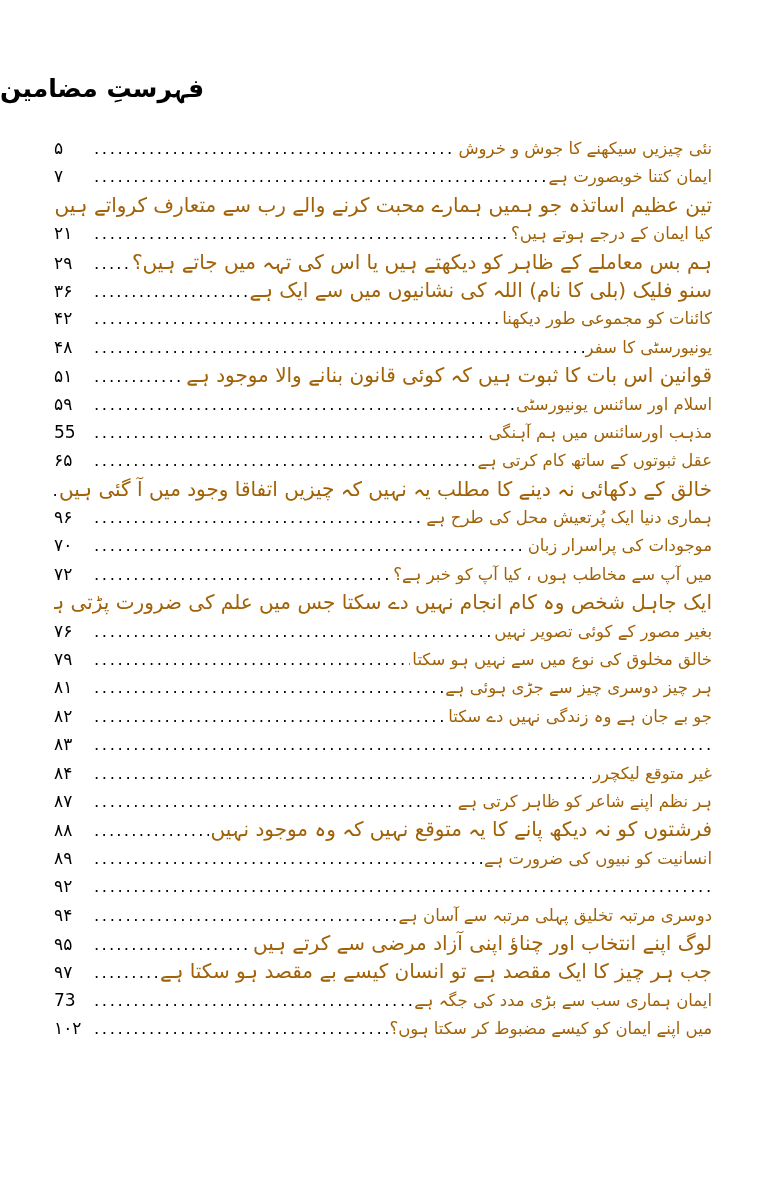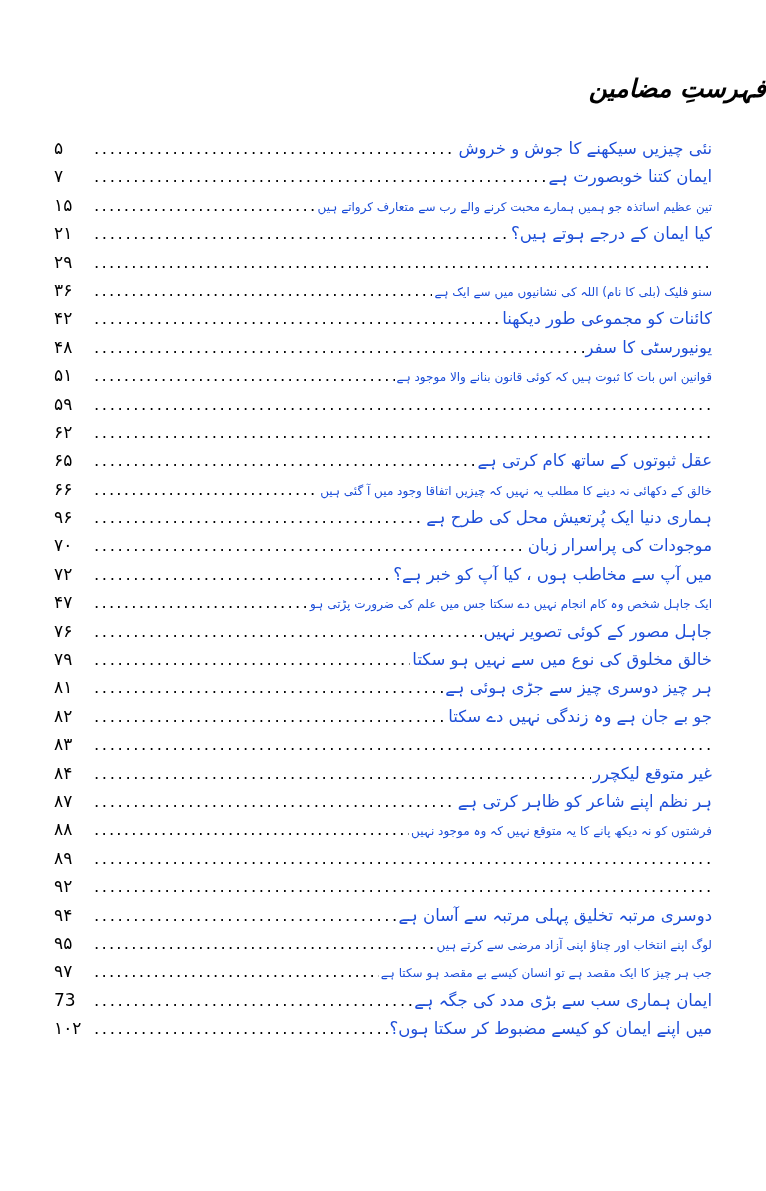--- a/index.html
+++ b/index.html
@@ -22,29 +22,28 @@
     overflow: hidden;
     box-sizing: border-box;
   }
 
   
   .toc-title {
     position: absolute;
     top: 74px;
     left: 0;
     right: 0;
-    text-align: right;
+    text-align: left;
     font-family: "DejaVu Sans", "Liberation Sans", sans-serif;
     font-size: 25px;
     font-weight: 700;
     color: #000000;
     line-height: 1.2;
     direction: rtl;
     letter-spacing: 0.5px;
-    font-style: italic;
   }
 
   
   .toc-list {
     position: absolute;
     top: 134px;
     right: 54px;
     left: 54px;
     direction: rtl;
   }
@@ -57,21 +56,21 @@
     overflow: hidden;
     color: #000000;
   }
 
   .entry-title {
     flex: 0 1 auto;
     white-space: nowrap;
     font-family: "DejaVu Sans", "Liberation Sans", sans-serif;
     font-size: 16.5px;
     line-height: 28.4px;
-    color: #1d4ed8;
+    color: #a16207;
     direction: rtl;
     unicode-bidi: isolate;
   }
 
   .entry-leader {
     flex: 1 1 auto;
     min-width: 12px;
     overflow: hidden;
     white-space: nowrap;
     font-family: "DejaVu Sans", "Liberation Sans", sans-serif;
@@ -91,21 +90,21 @@
     font-family: "DejaVu Sans", "Liberation Sans", sans-serif;
     font-size: 17px;
     line-height: 28.4px;
     color: #000000;
     direction: rtl;
     unicode-bidi: isolate;
     padding-inline-start: 4px;
   }
 
   
-  .toc-entry.long .entry-title { font-size: 12px; }
+  .toc-entry.long .entry-title { font-size: 20px; }
   .toc-entry.long .entry-leader { letter-spacing: 2.2px; }
 </style>
 </head>
 <body>
 
 <div class="page">
 
   <div class="toc-title">فہرستِ مضامین</div>
 
   <div class="toc-list">
@@ -123,20 +122,21 @@
         <span class="entry-title">تین عظیم اساتذہ جو ہمیں ہمارے محبت کرنے والے رب سے متعارف کرواتے  ہیں</span>
         <span class="entry-leader">.........................................................................................</span>
         <span class="entry-page">۱۵</span>
       </div>
       <div class="toc-entry">
         <span class="entry-title">کیا ایمان کے درجے ہوتے ہیں؟</span>
         <span class="entry-leader">.........................................................................................</span>
         <span class="entry-page">۲۱</span>
       </div>
       <div class="toc-entry long">
+        <span class="entry-title">ہم بس معاملے کے ظاہر کو دیکھتے ہیں یا اس کی تہہ میں جاتے ہیں؟</span>
         <span class="entry-leader">.........................................................................................</span>
         <span class="entry-page">۲۹</span>
       </div>
       <div class="toc-entry long">
         <span class="entry-title">سنو فلیک (بلی کا نام) اللہ کی نشانیوں میں سے ایک ہے</span>
         <span class="entry-leader">.........................................................................................</span>
         <span class="entry-page">۳۶</span>
       </div>
       <div class="toc-entry">
         <span class="entry-title">کائنات کو  مجموعی طور دیکھنا</span>
@@ -147,26 +147,28 @@
         <span class="entry-title">یونیورسٹی کا سفر</span>
         <span class="entry-leader">.........................................................................................</span>
         <span class="entry-page">۴۸</span>
       </div>
       <div class="toc-entry long">
         <span class="entry-title">قوانین اس بات کا ثبوت ہیں کہ کوئی قانون بنانے والا موجود ہے</span>
         <span class="entry-leader">.........................................................................................</span>
         <span class="entry-page">۵۱</span>
       </div>
       <div class="toc-entry">
+        <span class="entry-title">اسلام اور سائنس یونیورسٹی</span>
         <span class="entry-leader">.........................................................................................</span>
         <span class="entry-page">۵۹</span>
       </div>
       <div class="toc-entry">
-        <span class="entry-leader">.........................................................................................</span>
-        <span class="entry-page">۶۲</span>
+        <span class="entry-title">مذہب اورسائنس میں ہم آہنگی</span>
+        <span class="entry-leader">.........................................................................................</span>
+        <span class="entry-page">55</span>
       </div>
       <div class="toc-entry">
         <span class="entry-title">عقل ثبوتوں  کے ساتھ کام کرتی ہے</span>
         <span class="entry-leader">.........................................................................................</span>
         <span class="entry-page">۶۵</span>
       </div>
       <div class="toc-entry long">
         <span class="entry-title">خالق کے دکھائی نہ دینے  کا مطلب یہ نہیں کہ چیزیں اتفاقا وجود میں آ گئی ہیں</span>
         <span class="entry-leader">.........................................................................................</span>
         <span class="entry-page">۶۶</span>
@@ -185,21 +187,21 @@
         <span class="entry-title">میں آپ سے مخاطب ہوں ، کیا آپ کو خبر ہے؟</span>
         <span class="entry-leader">.........................................................................................</span>
         <span class="entry-page">۷۲</span>
       </div>
       <div class="toc-entry long">
         <span class="entry-title">ایک جاہل شخص وہ کام  انجام نہیں دے سکتا جس میں علم کی ضرورت پڑتی ہو</span>
         <span class="entry-leader">.........................................................................................</span>
         <span class="entry-page">۴۷</span>
       </div>
       <div class="toc-entry">
-        <span class="entry-title">جاہل مصور  کے کوئی تصویر  نہیں</span>
+        <span class="entry-title">بغیر مصور  کے کوئی تصویر  نہیں</span>
         <span class="entry-leader">.........................................................................................</span>
         <span class="entry-page">۷۶</span>
       </div>
       <div class="toc-entry">
         <span class="entry-title">خالق مخلوق  کی   نوع میں سے نہیں ہو سکتا</span>
         <span class="entry-leader">.........................................................................................</span>
         <span class="entry-page">۷۹</span>
       </div>
       <div class="toc-entry">
         <span class="entry-title">ہر چیز دوسری چیز سے جڑی ہوئی ہے</span>
@@ -224,20 +226,21 @@
         <span class="entry-title">ہر نظم اپنے شاعر کو ظاہر کرتی ہے</span>
         <span class="entry-leader">.........................................................................................</span>
         <span class="entry-page">۸۷</span>
       </div>
       <div class="toc-entry long">
         <span class="entry-title">فرشتوں کو نہ دیکھ پانے کا یہ متوقع نہیں کہ وہ موجود نہیں</span>
         <span class="entry-leader">.........................................................................................</span>
         <span class="entry-page">۸۸</span>
       </div>
       <div class="toc-entry">
+        <span class="entry-title">انسانیت کو نبیوں کی ضرورت ہے</span>
         <span class="entry-leader">.........................................................................................</span>
         <span class="entry-page">۸۹</span>
       </div>
       <div class="toc-entry">
         <span class="entry-leader">.........................................................................................</span>
         <span class="entry-page">۹۲</span>
       </div>
       <div class="toc-entry">
         <span class="entry-title">دوسری  مرتبہ تخلیق پہلی مرتبہ سے آسان ہے</span>
         <span class="entry-leader">.........................................................................................</span>

